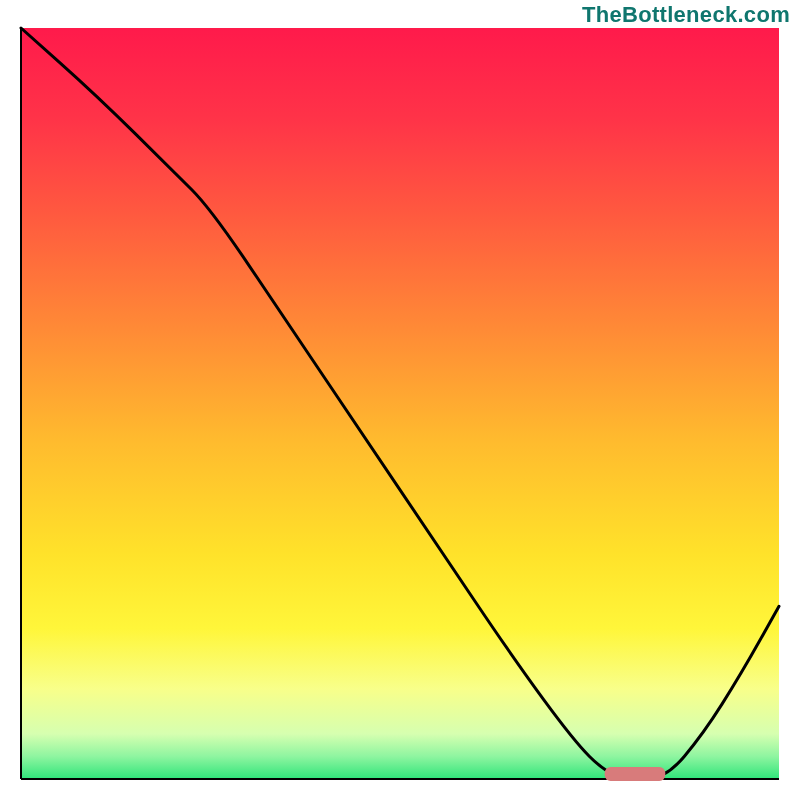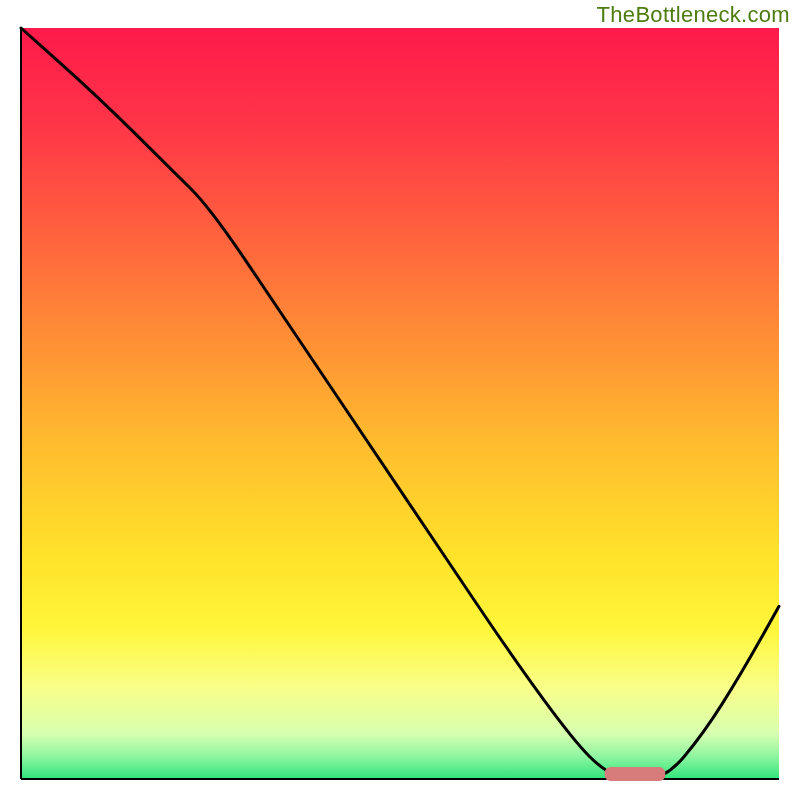--- a/index.html
+++ b/index.html
@@ -14,22 +14,22 @@
   #wrap {
     position: relative;
     width: 800px;
     height: 800px;
   }
   #watermark {
     position: absolute;
     top: 2px;
     right: 10px;
     font-size: 22px;
-    font-weight: 400;
-    color: #4d7c0f;
+    font-weight: 700;
+    color: #0f766e;
     letter-spacing: 0.3px;
     z-index: 10;
   }
   svg {
     position: absolute;
     left: 0;
     top: 0;
   }
 </style>
 </head>

